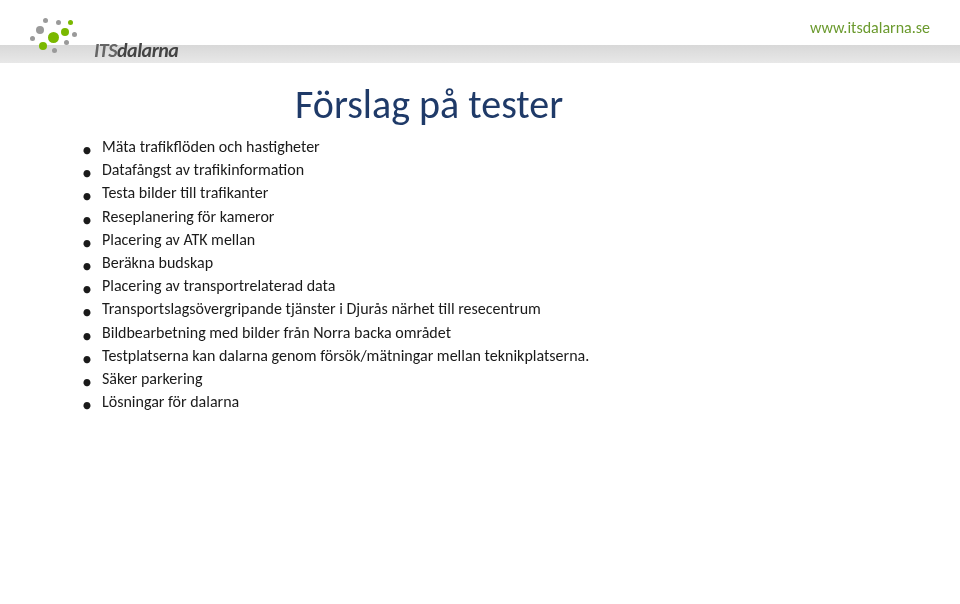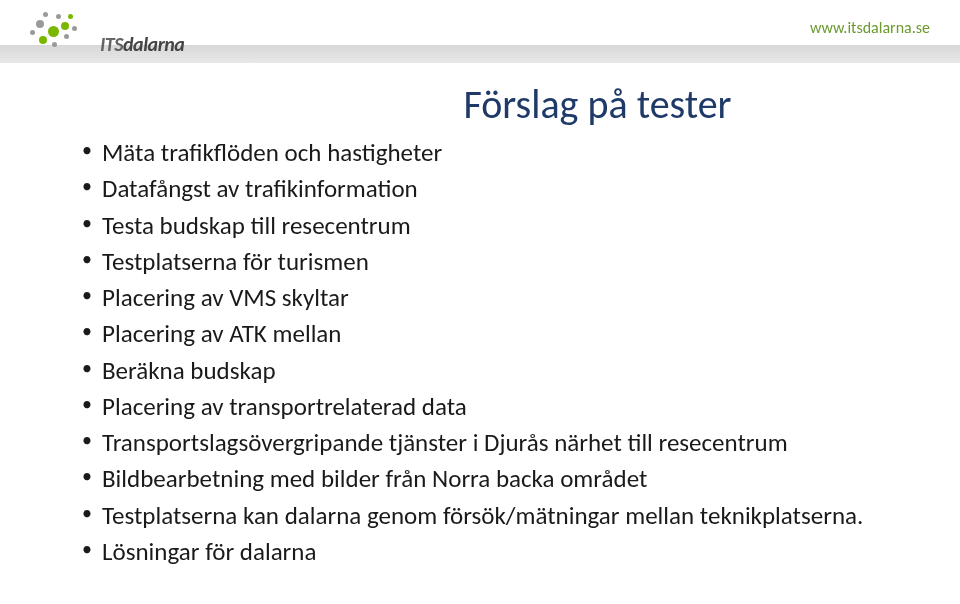--- a/index.html
+++ b/index.html
@@ -37,22 +37,22 @@
       height: 18px;
       background: linear-gradient(to bottom, #d8d8d8 0%, #e8e8e8 100%);
     }
     .logo {
       position: absolute;
       top: 10px;
       left: 28px;
       height: 52px;
       z-index: 2;
       display: flex;
-      align-items: flex-start;
-      gap: 20px;
+      align-items: flex-end;
+      gap: 14px;
     }
     .logo-dots {
       position: relative;
       width: 52px;
       height: 46px;
     }
     .dot {
       position: absolute;
       border-radius: 50%;
     }
@@ -82,30 +82,29 @@
       top: 80px;
       left: 60px;
       right: 60px;
     }
     .title {
       font-size: 40px;
       color: #1f3a68;
       margin-left: 235px;
       margin-bottom: 6px;
       font-weight: 400;
-      text-align: center;
     }
     ul {
       list-style: none;
       margin-left: 22px;
     }
     ul li {
       position: relative;
       padding-left: 20px;
-      font-size: 25px;
+      font-size: 16px;
       color: #1a1a1a;
       line-height: 1.45;
       margin-bottom: 0px;
     }
     ul li::before {
       content: "•";
       position: absolute;
       left: 0;
       top: 1px;
       font-size: 20px;
@@ -136,24 +135,24 @@
       <span class="logo-its"><span>ITS</span><span class="d">dalarna</span></span>
     </div>
   </div>
 </div>
 
 <div class="content">
   <h1 class="title">Förslag på tester</h1>
   <ul>
     <li>Mäta trafikflöden och hastigheter</li>
     <li>Datafångst av trafikinformation</li>
-    <li>Testa budskap till resecentrum</li>
-    <li>Testplatserna för turismen</li>
-    <li>Placering av VMS skyltar</li>
+    <li>Testa bilder till trafikanter</li>
+    <li>Reseplanering för kameror</li>
     <li>Placering av ATK mellan</li>
     <li>Beräkna budskap</li>
     <li>Placering av transportrelaterad data</li>
     <li>Transportslagsövergripande tjänster i Djurås närhet till resecentrum</li>
     <li>Bildbearbetning med bilder från Norra backa området</li>
     <li>Testplatserna kan dalarna genom försök/mätningar mellan teknikplatserna.</li>
+    <li>Säker parkering</li>
     <li>Lösningar för dalarna</li>
   </ul>
 </div>
 
 </body></html>

